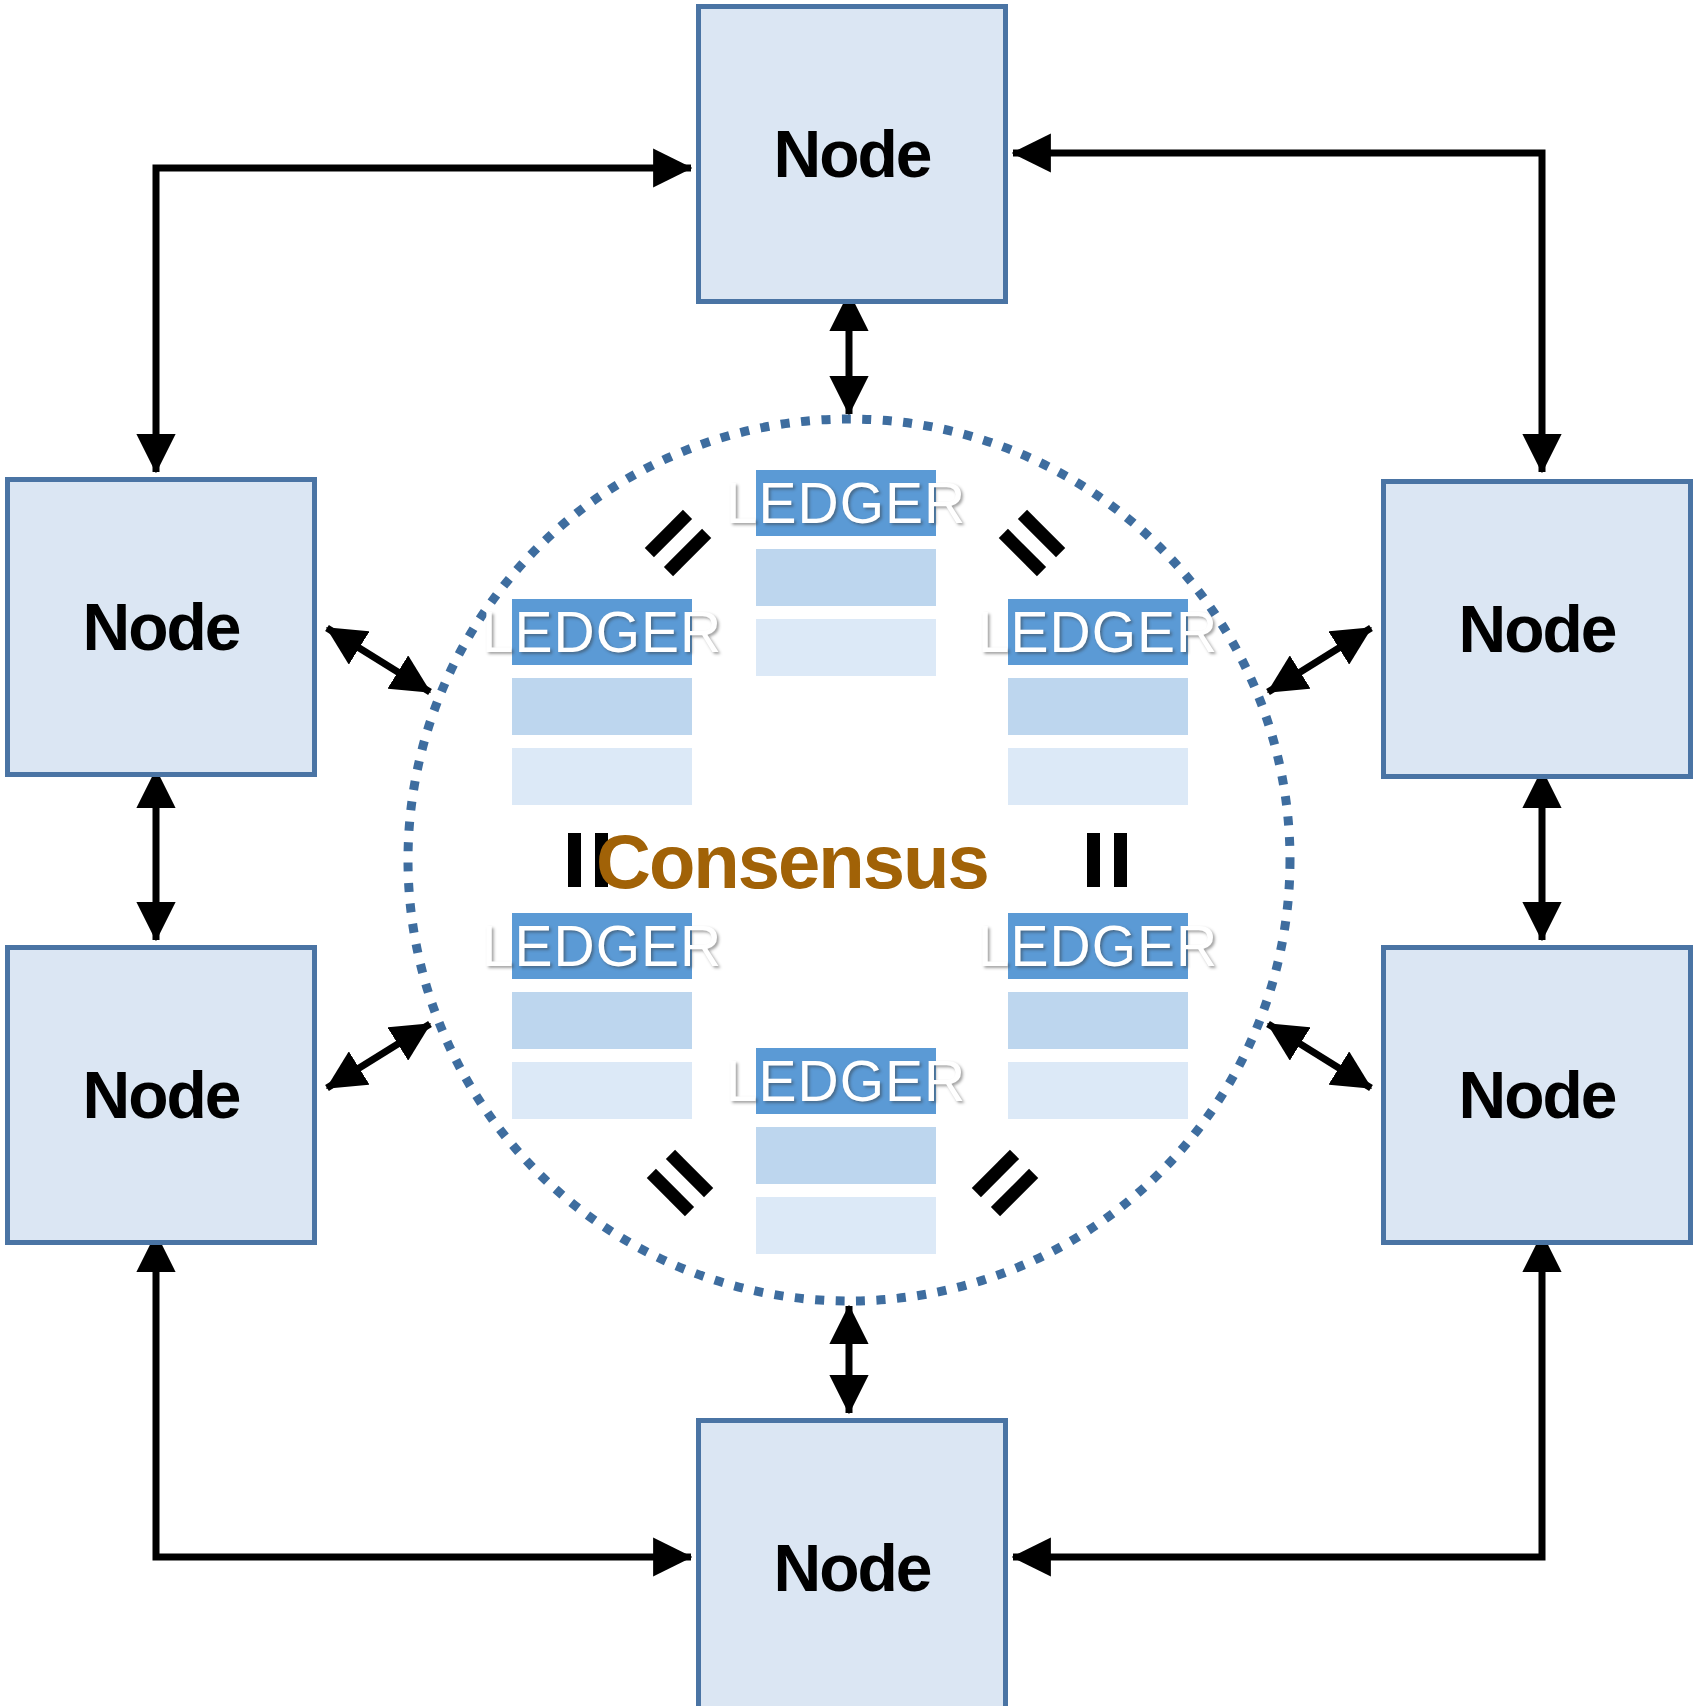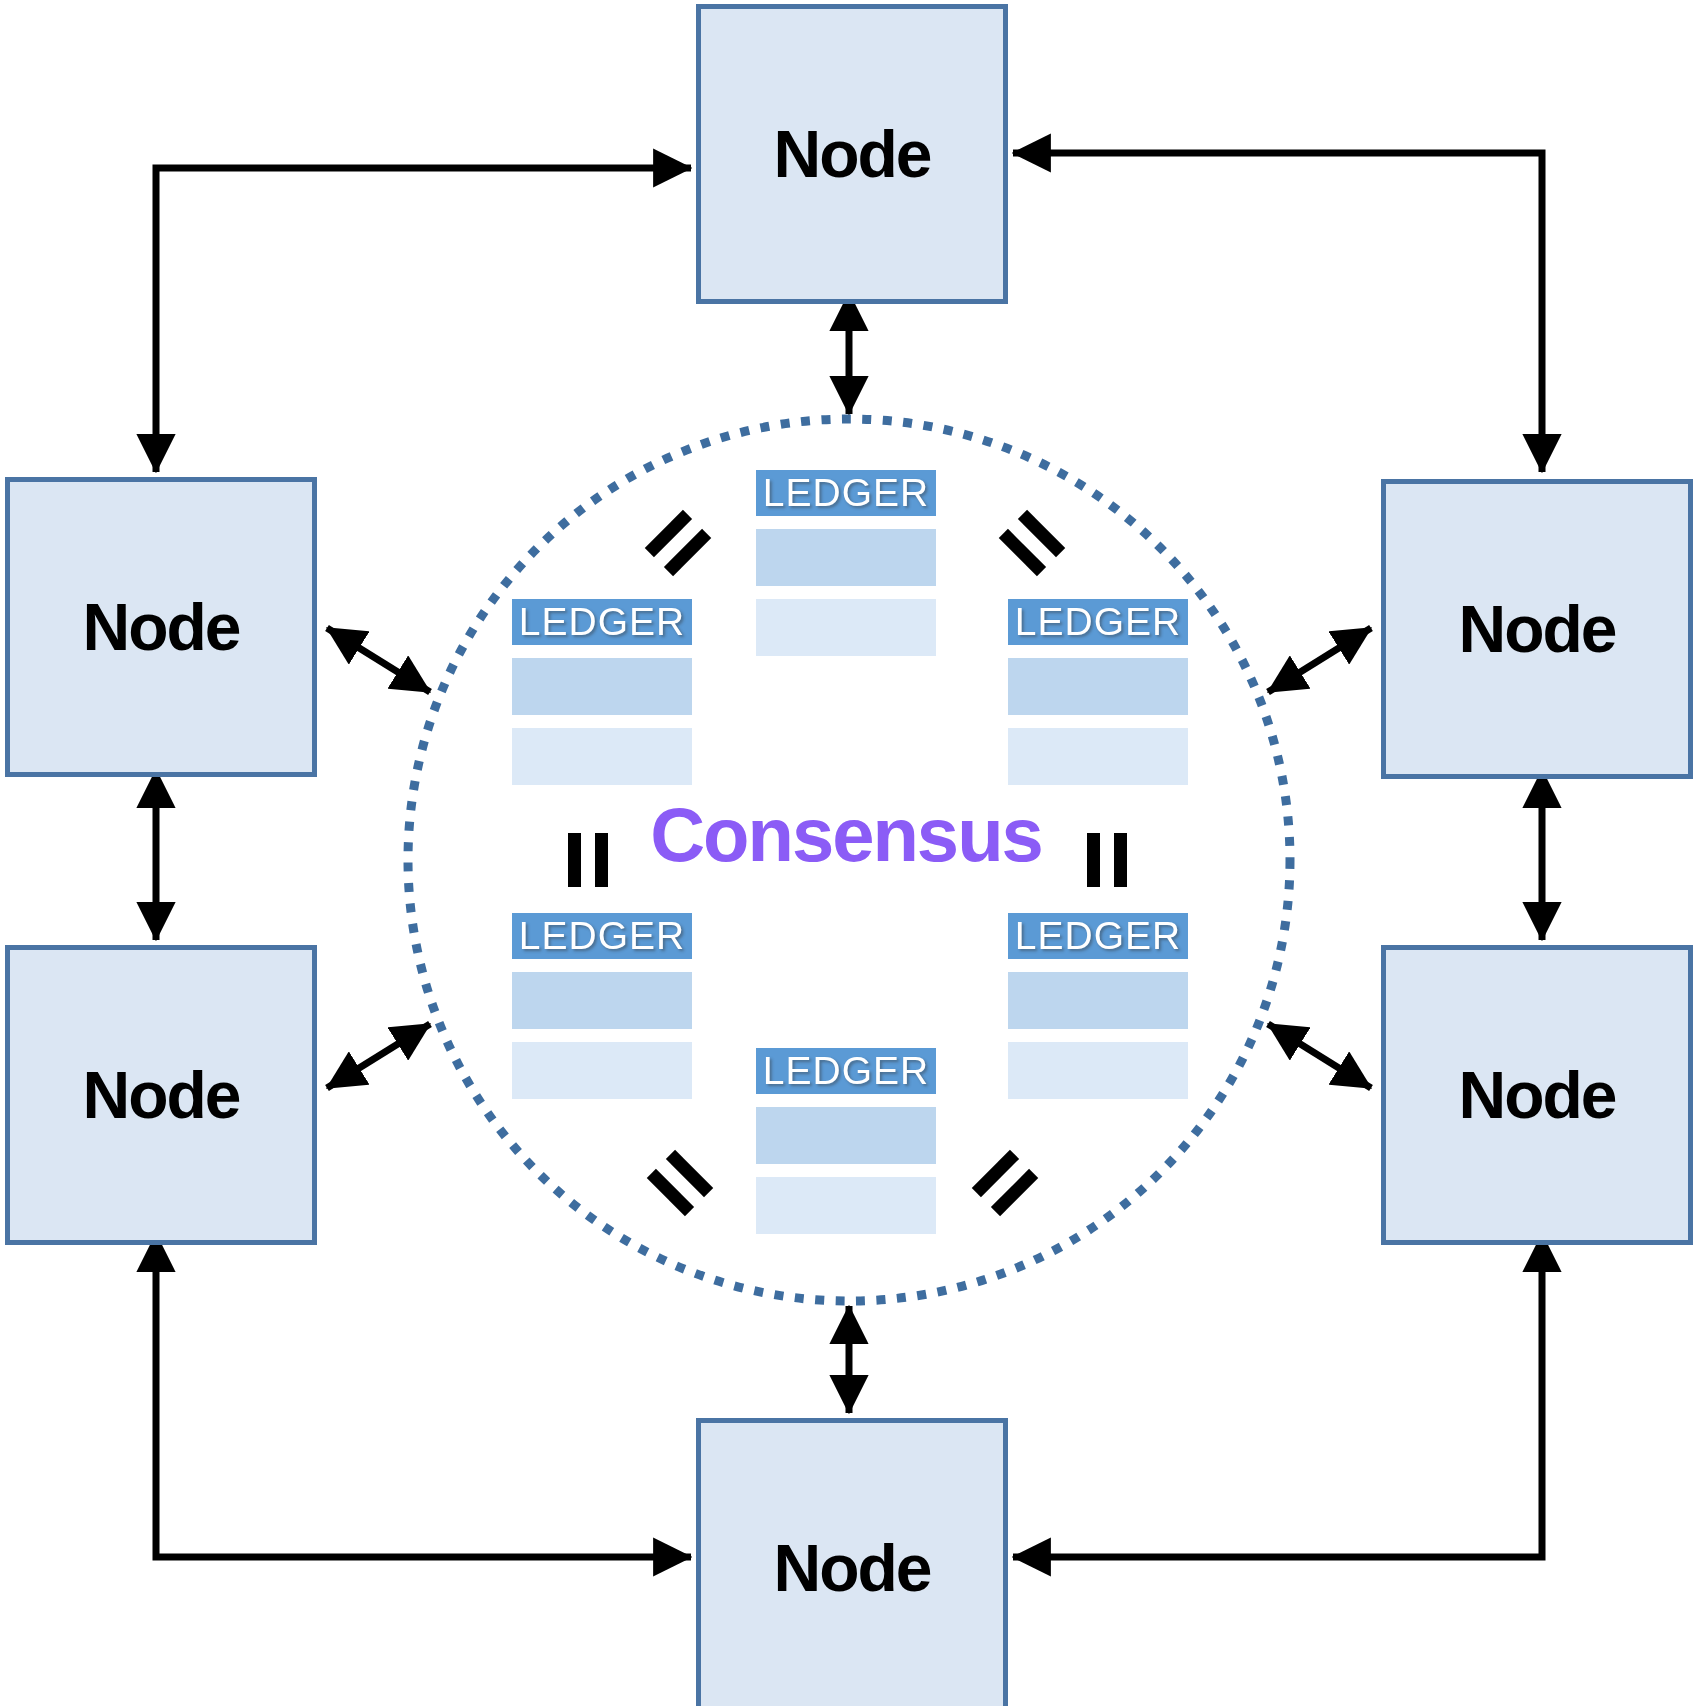--- a/index.html
+++ b/index.html
@@ -32,23 +32,23 @@
   #node-top{left:696px;top:4px;}
   #node-left-upper{left:5px;top:477px;}
   #node-left-lower{left:5px;top:945px;}
   #node-right-upper{left:1381px;top:479px;}
   #node-right-lower{left:1381px;top:945px;}
   #node-bottom{left:696px;top:1418px;}
 
   
   .ledger{position:absolute;width:180px;}
   .ledger-header{
-    height:46px;background:var(--c-ledger_header);
+    height:66px;background:var(--c-ledger_header);
     color:#ffffff;display:flex;align-items:center;justify-content:center;
-    font-size:39px;letter-spacing:1px;
+    font-size:57px;letter-spacing:1px;
     text-shadow:2px 2px 3px rgba(50,50,50,0.45);
   }
   .ledger-row{height:57px;margin-top:13px;}
   .row-mid{background:var(--c-ledger_row_mid);}
   .row-light{background:var(--c-ledger_row_light);}
   #ledger-top-center{left:756px;top:470px;}
   #ledger-upper-left{left:512px;top:599px;}
   #ledger-upper-right{left:1008px;top:599px;}
   #ledger-lower-left{left:512px;top:913px;}
   #ledger-lower-right{left:1008px;top:913px;}
@@ -62,23 +62,23 @@
   .equals span{display:block;height:13px;background:var(--c-arrow);}
   #eq-top-left{left:651px;top:523px;transform:rotate(-45deg);}
   #eq-top-right{left:1005px;top:523px;transform:rotate(45deg);}
   #eq-mid-left{left:561px;top:840px;transform:rotate(90deg);}
   #eq-mid-right{left:1080px;top:840px;transform:rotate(90deg);}
   #eq-bottom-left{left:653px;top:1163px;transform:rotate(45deg);}
   #eq-bottom-right{left:978px;top:1163px;transform:rotate(-45deg);}
 
   
   #consensus-label{
-    position:absolute;left:596px;top:791px;width:500px;
-    text-align:center;font-size:76px;font-weight:bold;
-    letter-spacing:-2px;color:#8b5cf6;
+    position:absolute;left:596px;top:818px;width:500px;
+    text-align:left;font-size:76px;font-weight:bold;
+    letter-spacing:-2px;color:#a16207;
   }
 
   
   #connector-layer{position:absolute;left:0;top:0;pointer-events:none;}
   #connector-layer .arrow{stroke:var(--c-arrow);stroke-width:7;fill:none;}
   #connector-layer .dotted-circle{
     stroke:var(--c-circle_dot);stroke-width:9;fill:none;
     stroke-dasharray:9 11.5;
   }
   #connector-layer marker path{fill:var(--c-arrow);}

